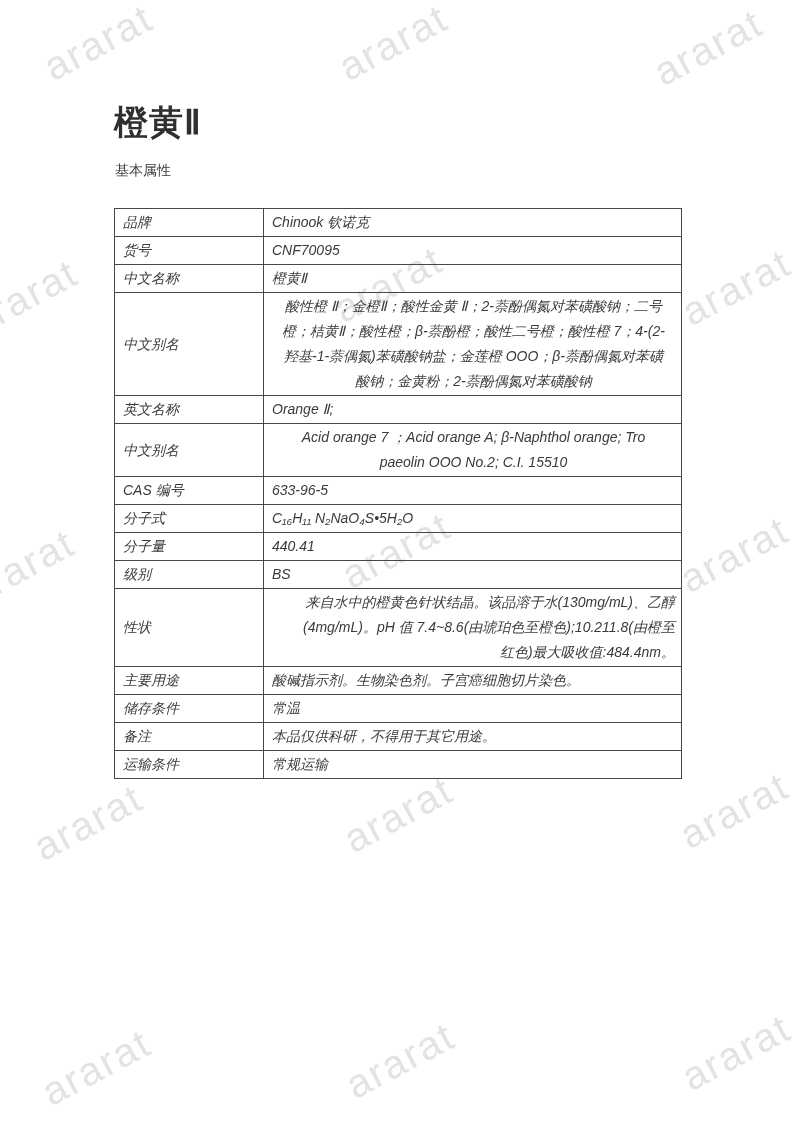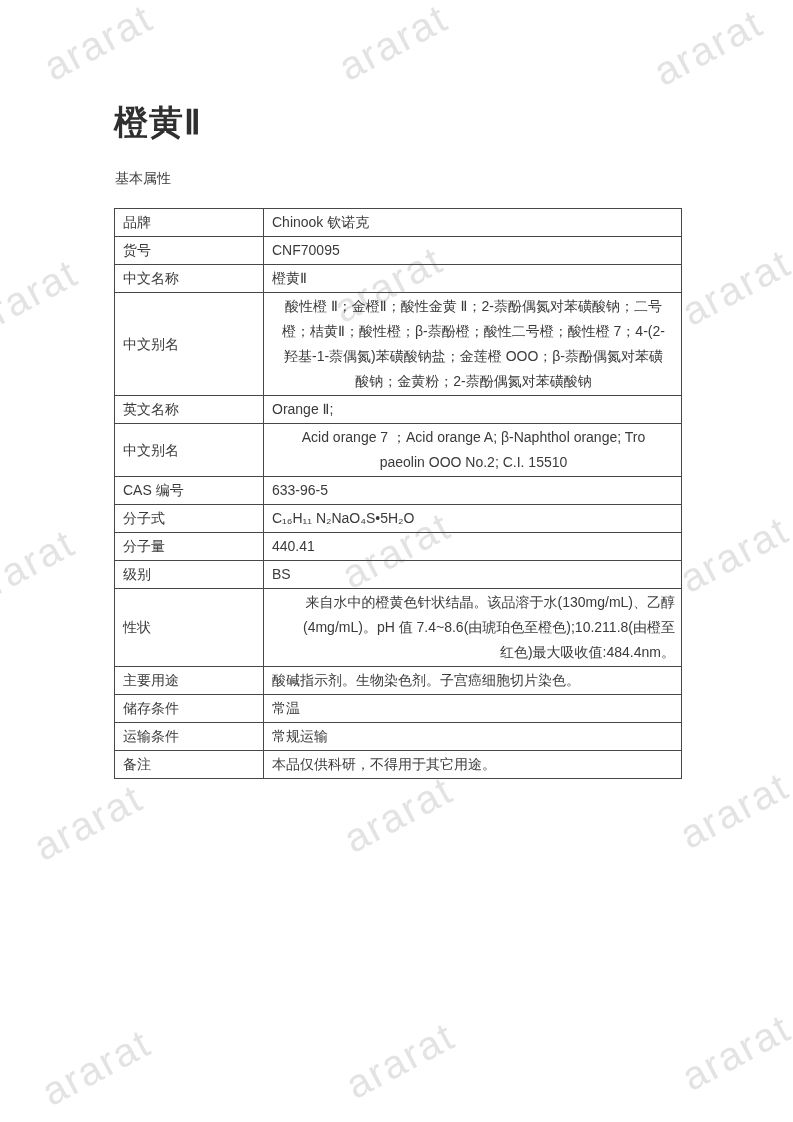--- a/index.html
+++ b/index.html
@@ -44,35 +44,36 @@
     left: 114px;
     top: 100px;
     font-size: 34px;
     font-weight: 700;
     color: #2f2f2f;
     letter-spacing: 1px;
   }
   .section-heading {
     position: absolute;
     left: 115px;
-    top: 170px;
+    top: 162px;
     font-size: 14px;
     color: #3a3a3a;
   }
 
   table.props {
     position: absolute;
     left: 114px;
     top: 208px;
     width: 567px;
     border-collapse: collapse;
     table-layout: fixed;
     background: transparent;
     font-size: 14px;
     color: #3a3a3a;
+    font-style: italic;
   }
   table.props col.c-label { width: 149px; }
   table.props col.c-value { width: 418px; }
   table.props td {
     border: 1px solid #474747;
     padding: 1px 6px 1px 8px;
     vertical-align: middle;
     line-height: 25px;
     overflow: hidden;
   }
@@ -170,22 +171,22 @@
       </tr>
       <tr class="single">
         <td class="lbl">主要用途</td>
         <td class="val">酸碱指示剂。生物染色剂。子宫癌细胞切片染色。</td>
       </tr>
       <tr class="single">
         <td class="lbl">储存条件</td>
         <td class="val">常温</td>
       </tr>
       <tr class="single">
+        <td class="lbl">备注</td>
+        <td class="val">本品仅供科研，不得用于其它用途。</td>
+      </tr>
+      <tr class="single">
         <td class="lbl">运输条件</td>
         <td class="val">常规运输</td>
-      </tr>
-      <tr class="single">
-        <td class="lbl">备注</td>
-        <td class="val">本品仅供科研，不得用于其它用途。</td>
       </tr>
     </tbody>
   </table>
 </div>
 
 </body></html>

